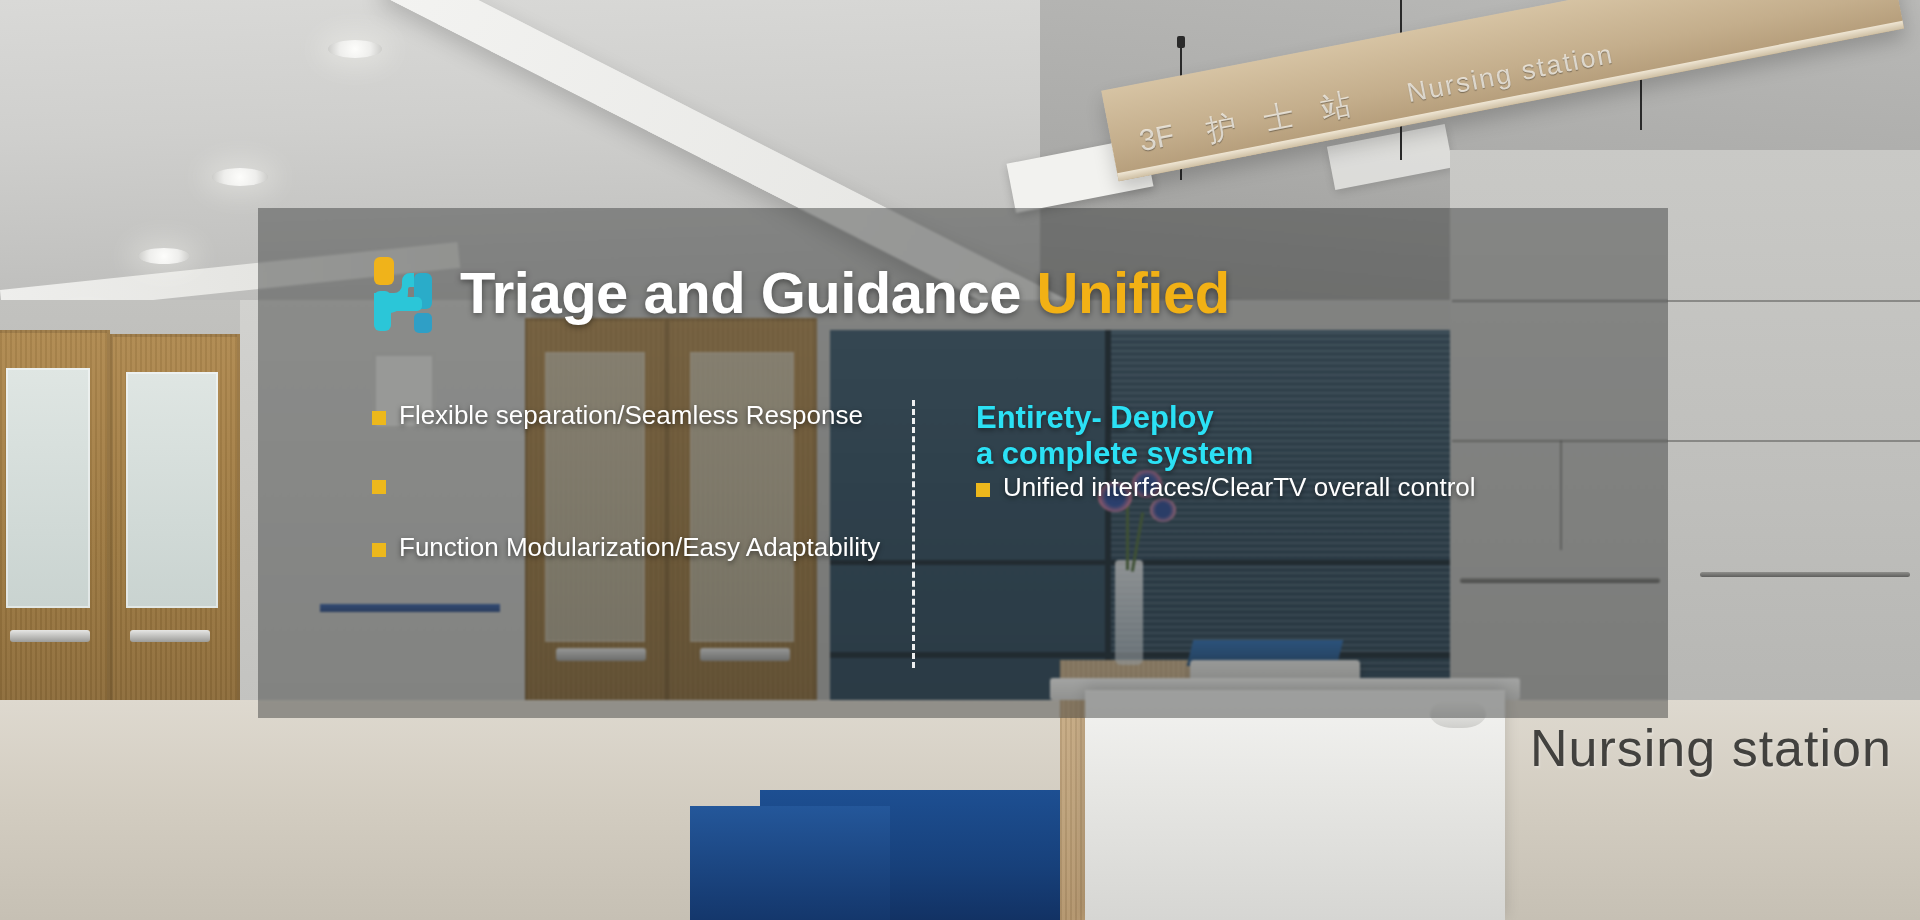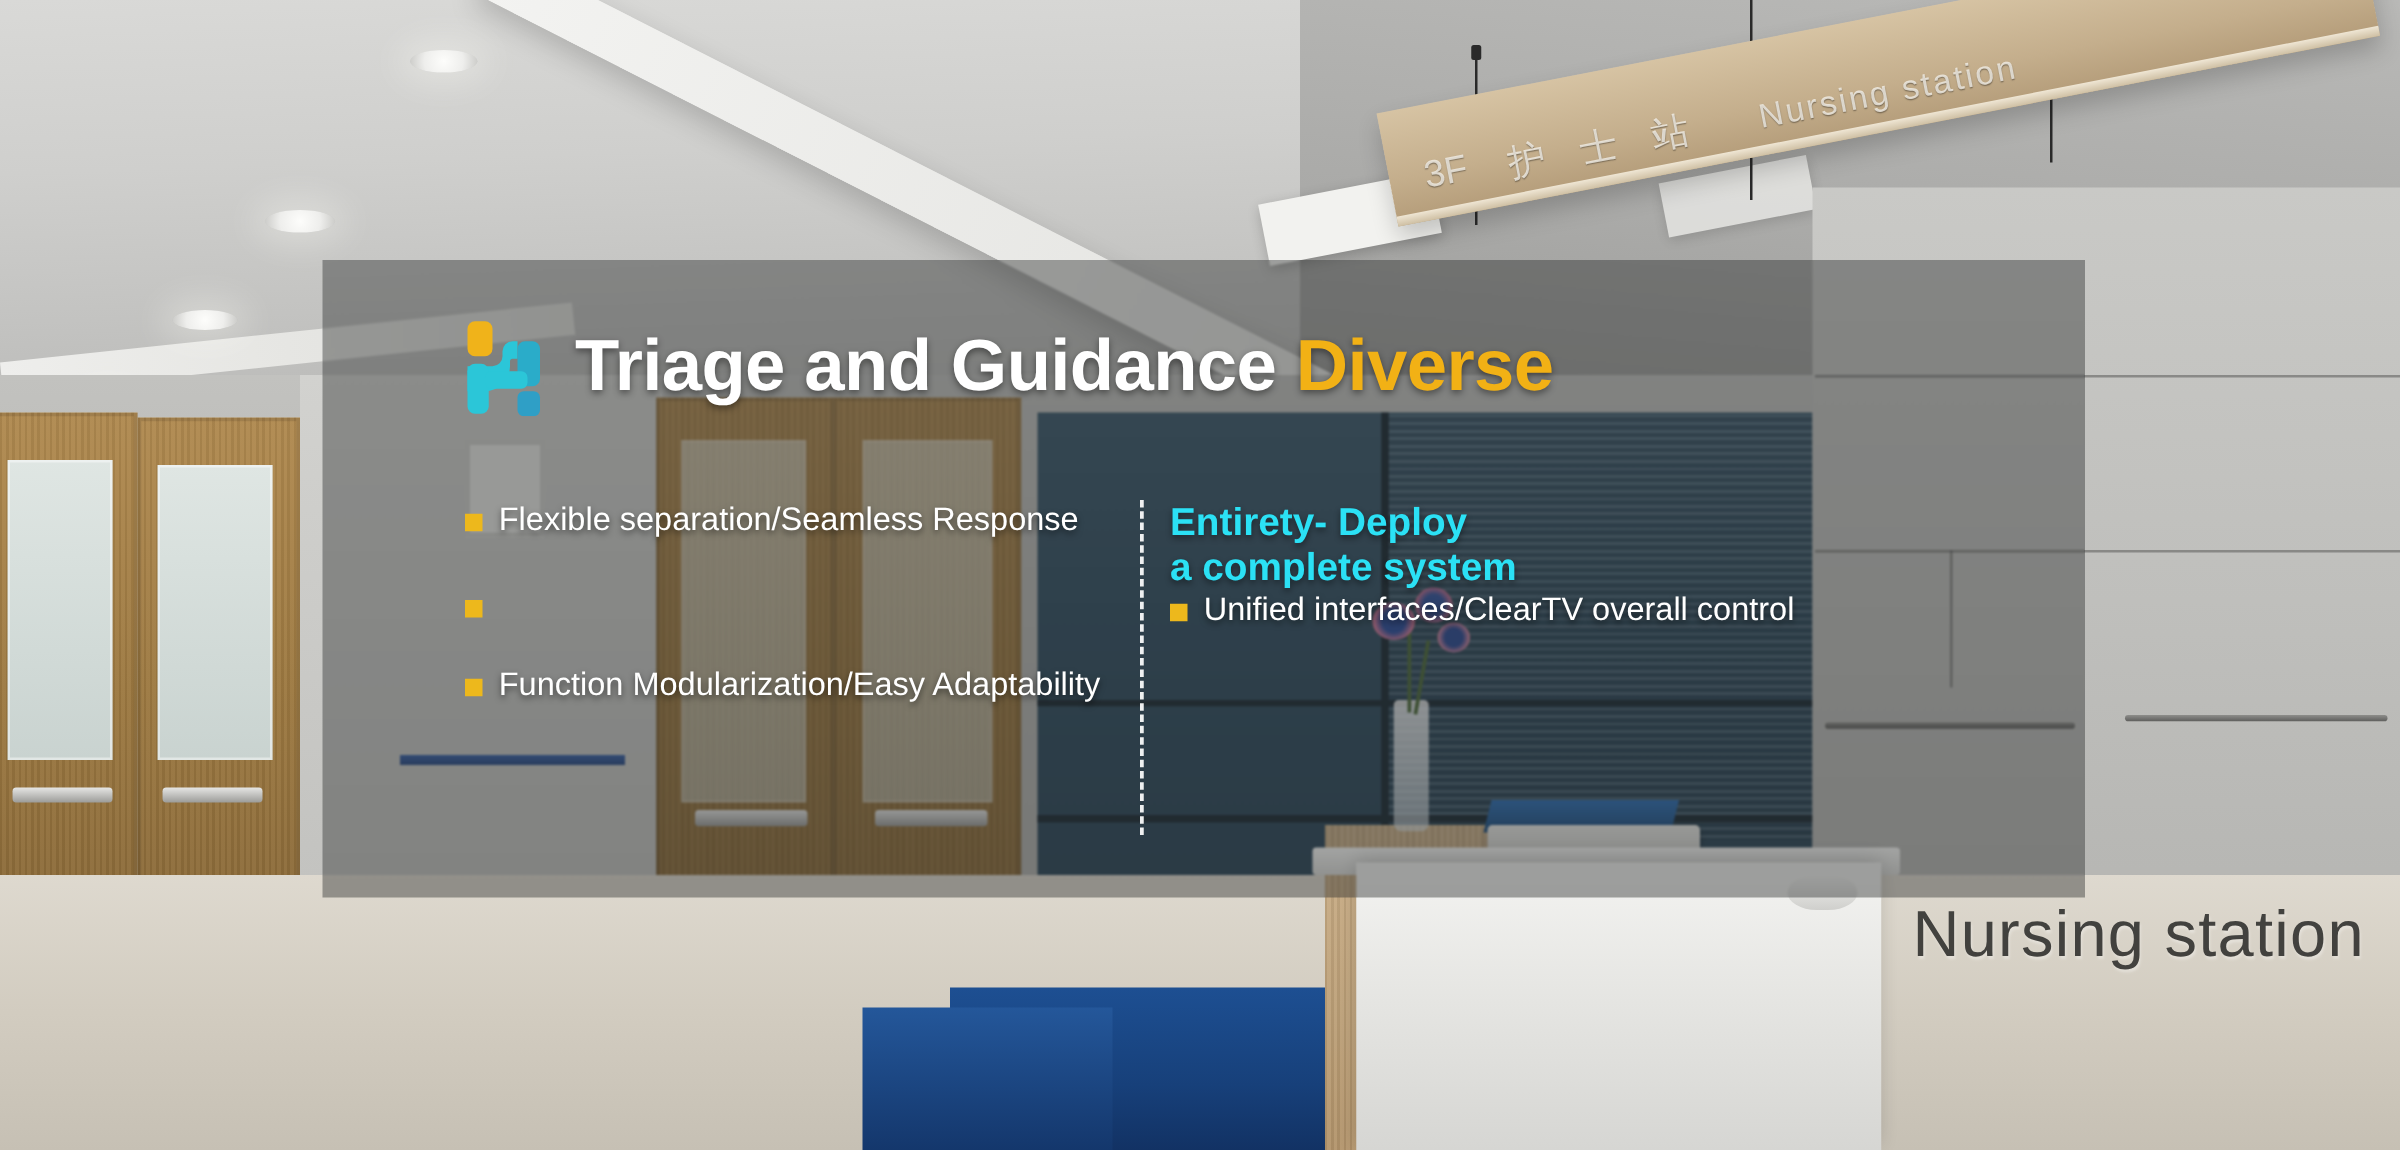--- a/index.html
+++ b/index.html
@@ -179,21 +179,21 @@
   .logo{position:relative;width:64px;height:80px;margin-right:24px;flex:0 0 auto;}
   .title{
     font-size:58px;font-weight:bold;color:#ffffff;letter-spacing:-.5px;
     text-shadow:0 2px 6px rgba(0,0,0,.45);white-space:nowrap;line-height:1;
   }
   .title .accent{color:#F2B115;}
 
   .cols{position:absolute;left:372px;top:400px;width:1260px;}
   .col{position:absolute;top:0;}
   .col-left{left:0;width:520px;}
-  .col-right{left:564px;width:660px;}
+  .col-right{left:604px;width:660px;}
   .col-head{
     font-size:31px;font-weight:bold;color:#2BE1F5;line-height:1.16;
     text-shadow:0 2px 5px rgba(0,0,0,.45);white-space:nowrap;
   }
   .bullets{}
   .bullet{display:flex;align-items:flex-start;margin-bottom:38px;}
   .bullet .sq{
     width:14px;height:14px;background:#EDB81C;flex:0 0 auto;
     margin-top:11px;margin-right:13px;
   }
@@ -303,21 +303,21 @@
       <svg viewBox="0 0 64 80" width="64" height="80" aria-hidden="true">
         <rect x="2" y="4" width="20" height="28" rx="6" fill="#F0B31A"></rect>
         <path d="M2 40 h20 a8 8 0 0 0 8 -8 v-4 a8 8 0 0 1 8 -8 h4 v14 h-4 a2 2 0 0 0 -2 2 v4 a20 20 0 0 1 -20 20 h-14 z" fill="#2BC6D8"></path>
         <rect x="2" y="38" width="17" height="40" rx="6" fill="#2BC6D8"></rect>
         <rect x="42" y="20" width="18" height="36" rx="6" fill="#2AACC9"></rect>
         <rect x="42" y="60" width="18" height="20" rx="5" fill="#2F9FC6"></rect>
         <rect x="16" y="44" width="34" height="14" rx="5" fill="#2BC6D8"></rect>
       </svg>
     </div>
     <div class="title">
-      <span>Triage and Guidance </span><span class="accent">Diverse</span>
+      <span>Triage and Guidance </span><span class="accent">Unified</span>
     </div>
   </div>
 
   <div class="cols">
 
     <div class="col col-left">
       <div class="col-head">
       </div>
       <div class="bullets">
         <div class="bullet">

